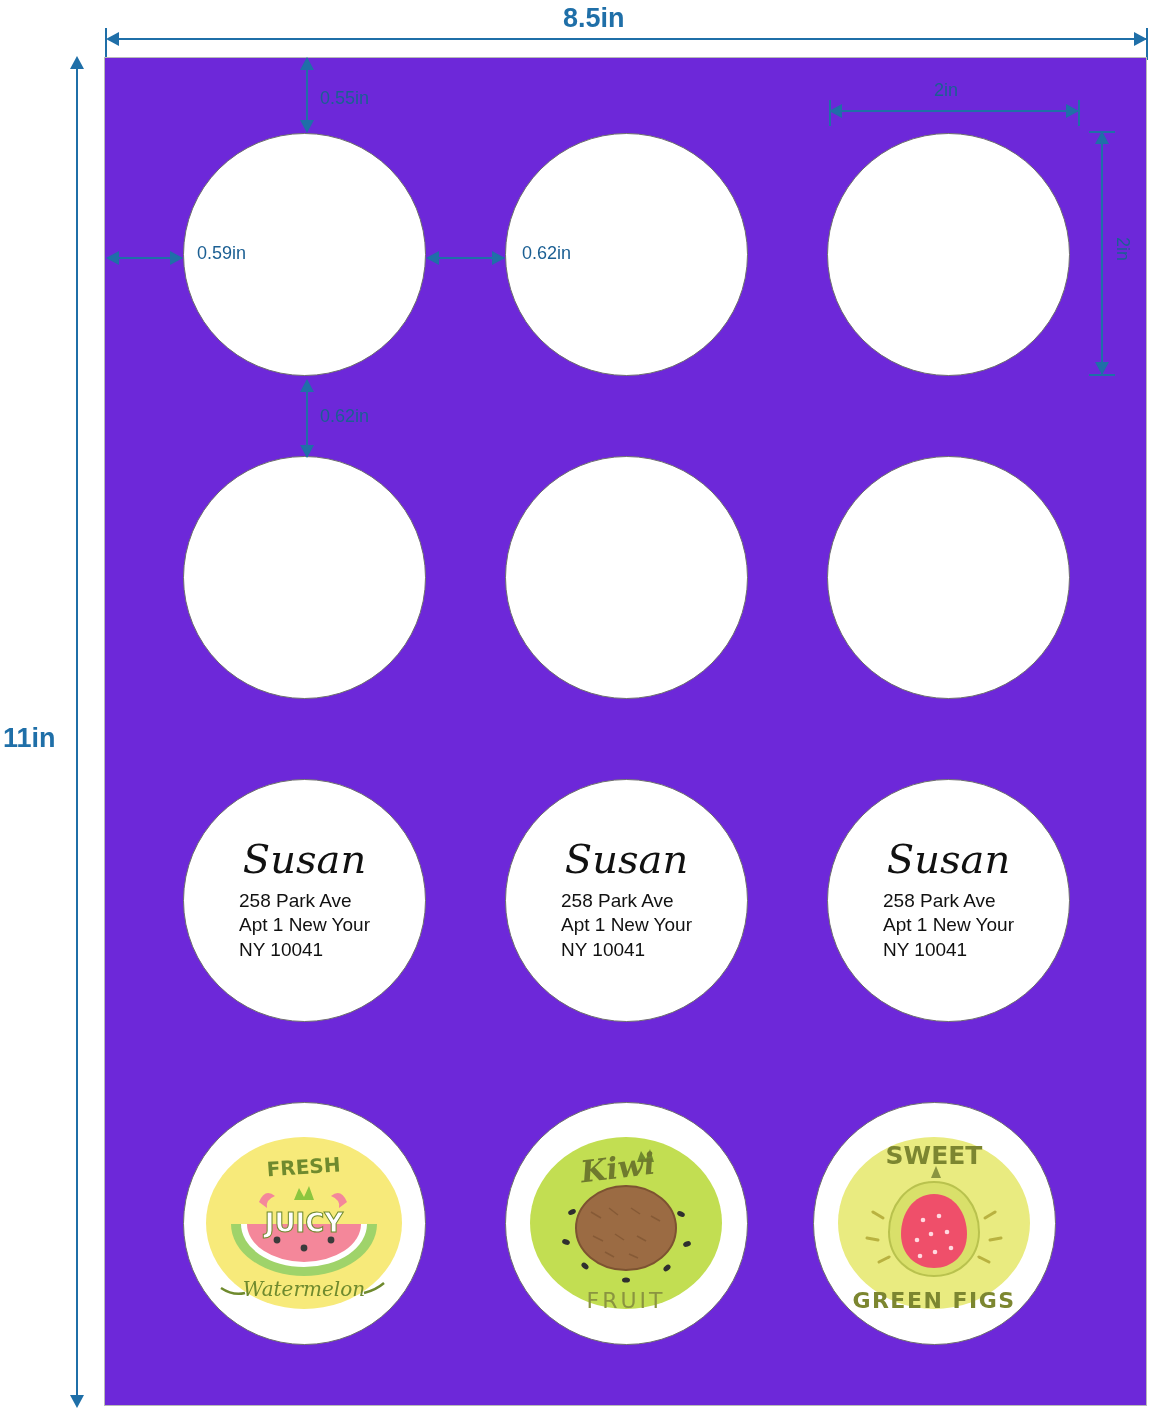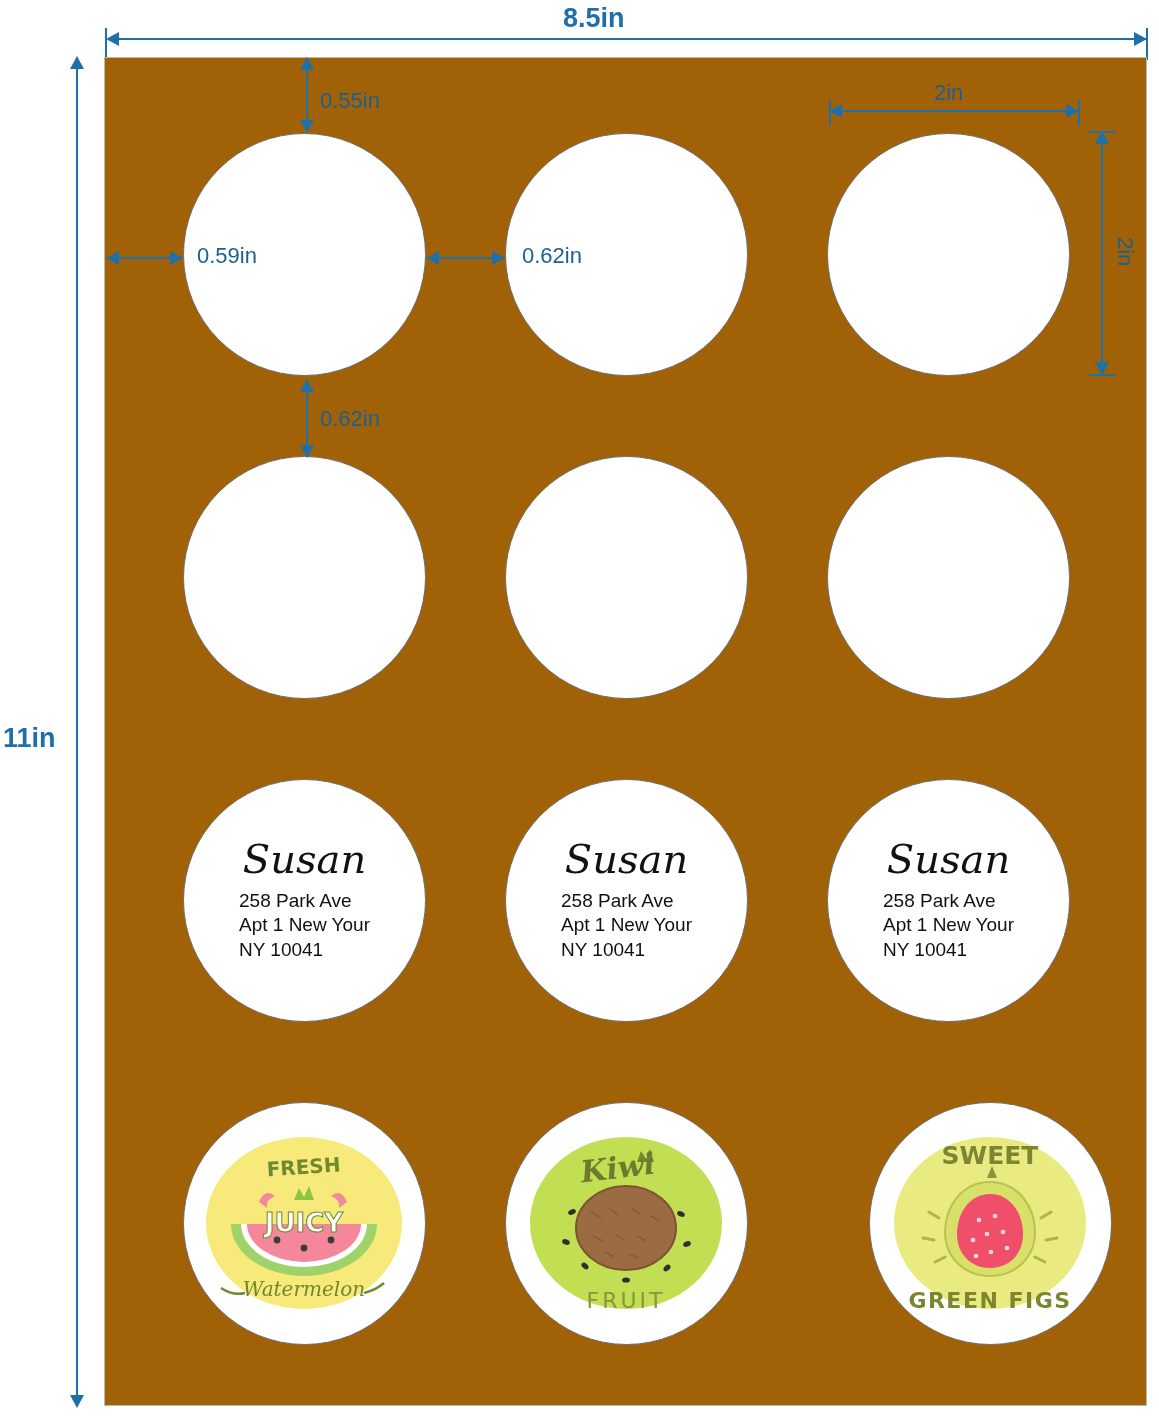--- a/index.html
+++ b/index.html
@@ -21,21 +21,21 @@
   
   .dim-label {
     position: absolute;
     color: #1f6fa8;
     font-weight: bold;
     font-size: 27px;
     white-space: nowrap;
   }
   .dim-label.small {
     font-weight: normal;
-    font-size: 22px;
+    font-size: 18px;
     color: #1b5f93;
   }
   .dim-label.vertical {
     writing-mode: vertical-rl;
     text-orientation: mixed;
   }
   .arrow-line {
     position: absolute;
     background: #1f6fa8;
   }
@@ -73,21 +73,21 @@
   }
 
   
   #page {
     position: absolute;
     left: 104px;
     top: 57px;
     width: 1043px;
     height: 1349px;
     border: 1px solid #b9b9b9;
-    background: #a16207;
+    background: #6d28d9;
     box-sizing: border-box;
   }
   .label {
     position: absolute;
     width: 243px;
     height: 243px;
     border: 1px solid #6e6e6e;
     border-radius: 50%;
     box-sizing: border-box;
     background: #fff;
@@ -230,21 +230,21 @@
             <ellipse cx="107" cy="164" rx="4" ry="2.6"></ellipse>
           </g>
 
           <path d="M118 46 l4 -11 l5 8 l4 -10 l4 13 z" fill="#6f8a2e"></path>
           <text x="100" y="62" text-anchor="middle" font-family="DejaVu Serif, serif" font-style="italic" font-size="30" font-weight="bold" fill="#6f7a2e" transform="rotate(-7 100 62)">Kiwi</text>
           <text x="107" y="192" text-anchor="middle" font-family="DejaVu Sans, sans-serif" font-size="22" letter-spacing="3" fill="#8a9440">FRUIT</text>
         </svg>
       </div>
     </div>
 
-    <div class="label" style="left:764px; top:1044px;">
+    <div class="label" style="left:708px; top:1044px;">
       <div class="fruit-wrap">
         <svg class="fruit" width="215" height="215" viewBox="0 0 215 215" aria-hidden="true">
           <ellipse cx="107" cy="107" rx="96" ry="86" fill="#e9eb80"></ellipse>
 
           <path d="M107 66 C78 66 62 92 62 116 C62 142 82 160 107 160 C132 160 152 142 152 116 C152 92 136 66 107 66 Z" fill="#d9e06a" stroke="#b9c24e" stroke-width="2"></path>
           <path d="M107 78 C86 78 74 98 74 118 C74 139 89 152 107 152 C125 152 140 139 140 118 C140 98 128 78 107 78 Z" fill="#ef4f6a"></path>
           <g fill="#ffd9e0">
             <circle cx="96" cy="104" r="2.3"></circle>
               <circle cx="112" cy="100" r="2.3"></circle>
             <circle cx="104" cy="118" r="2.3"></circle>

